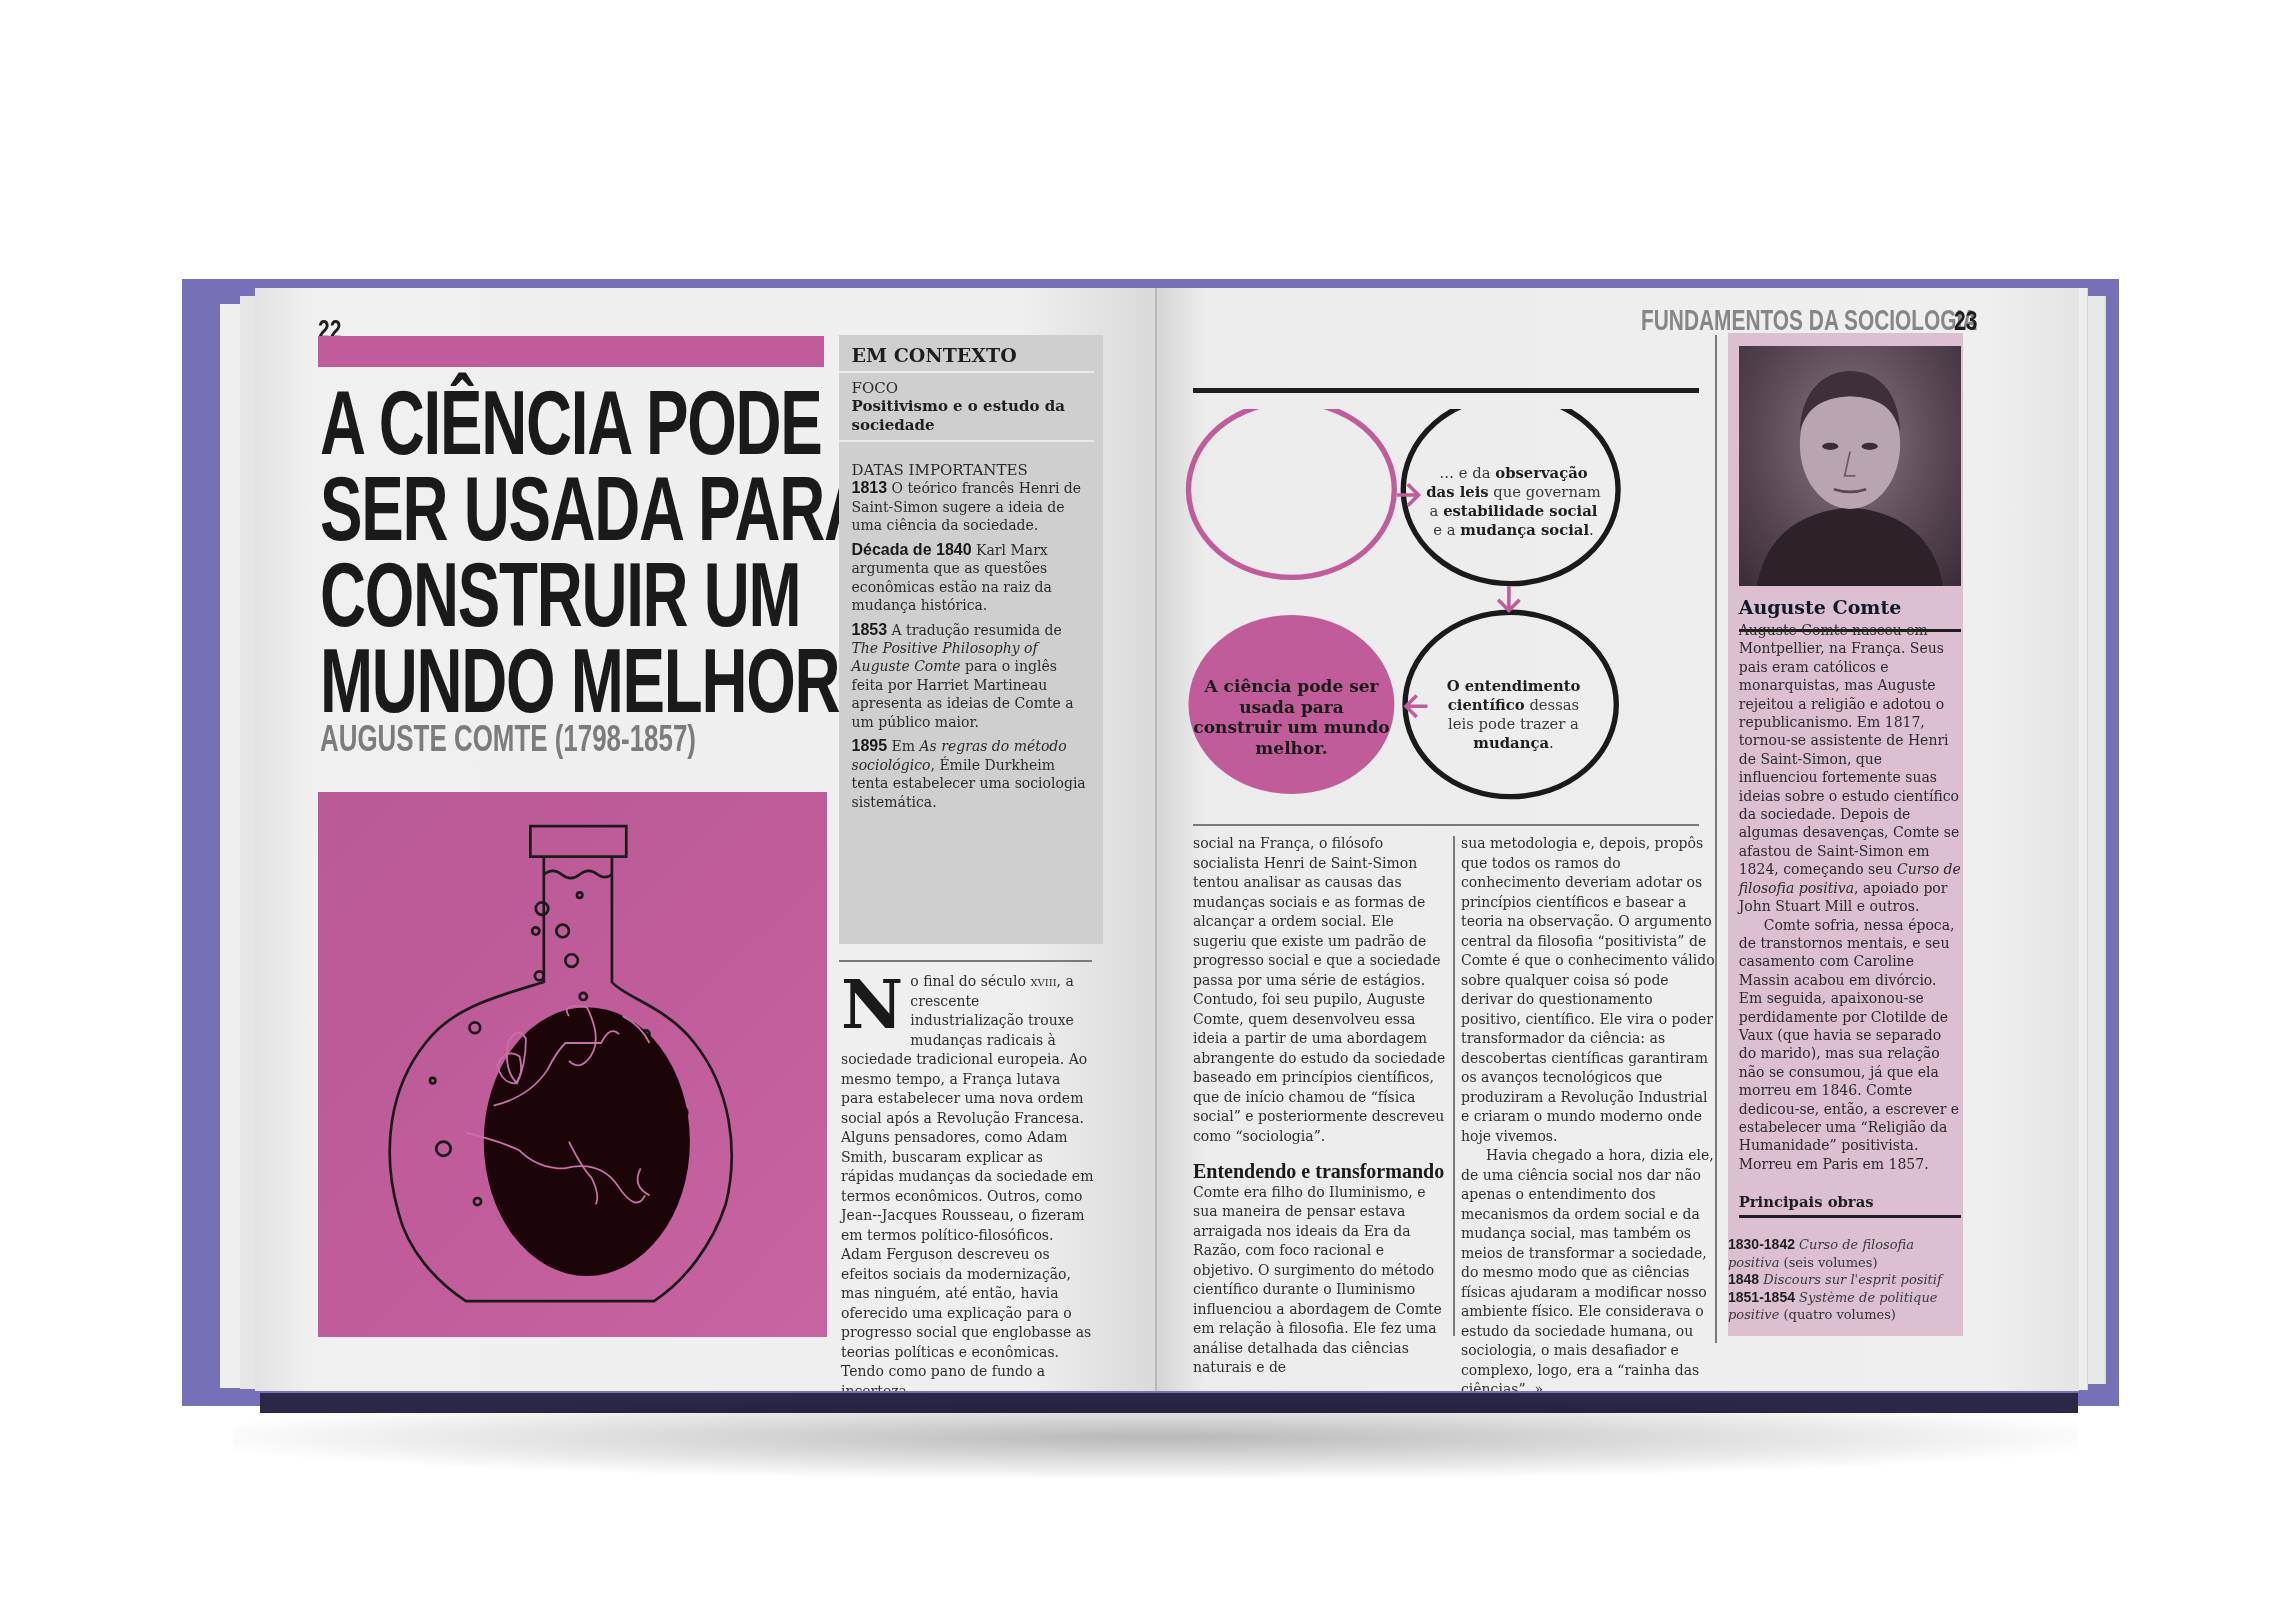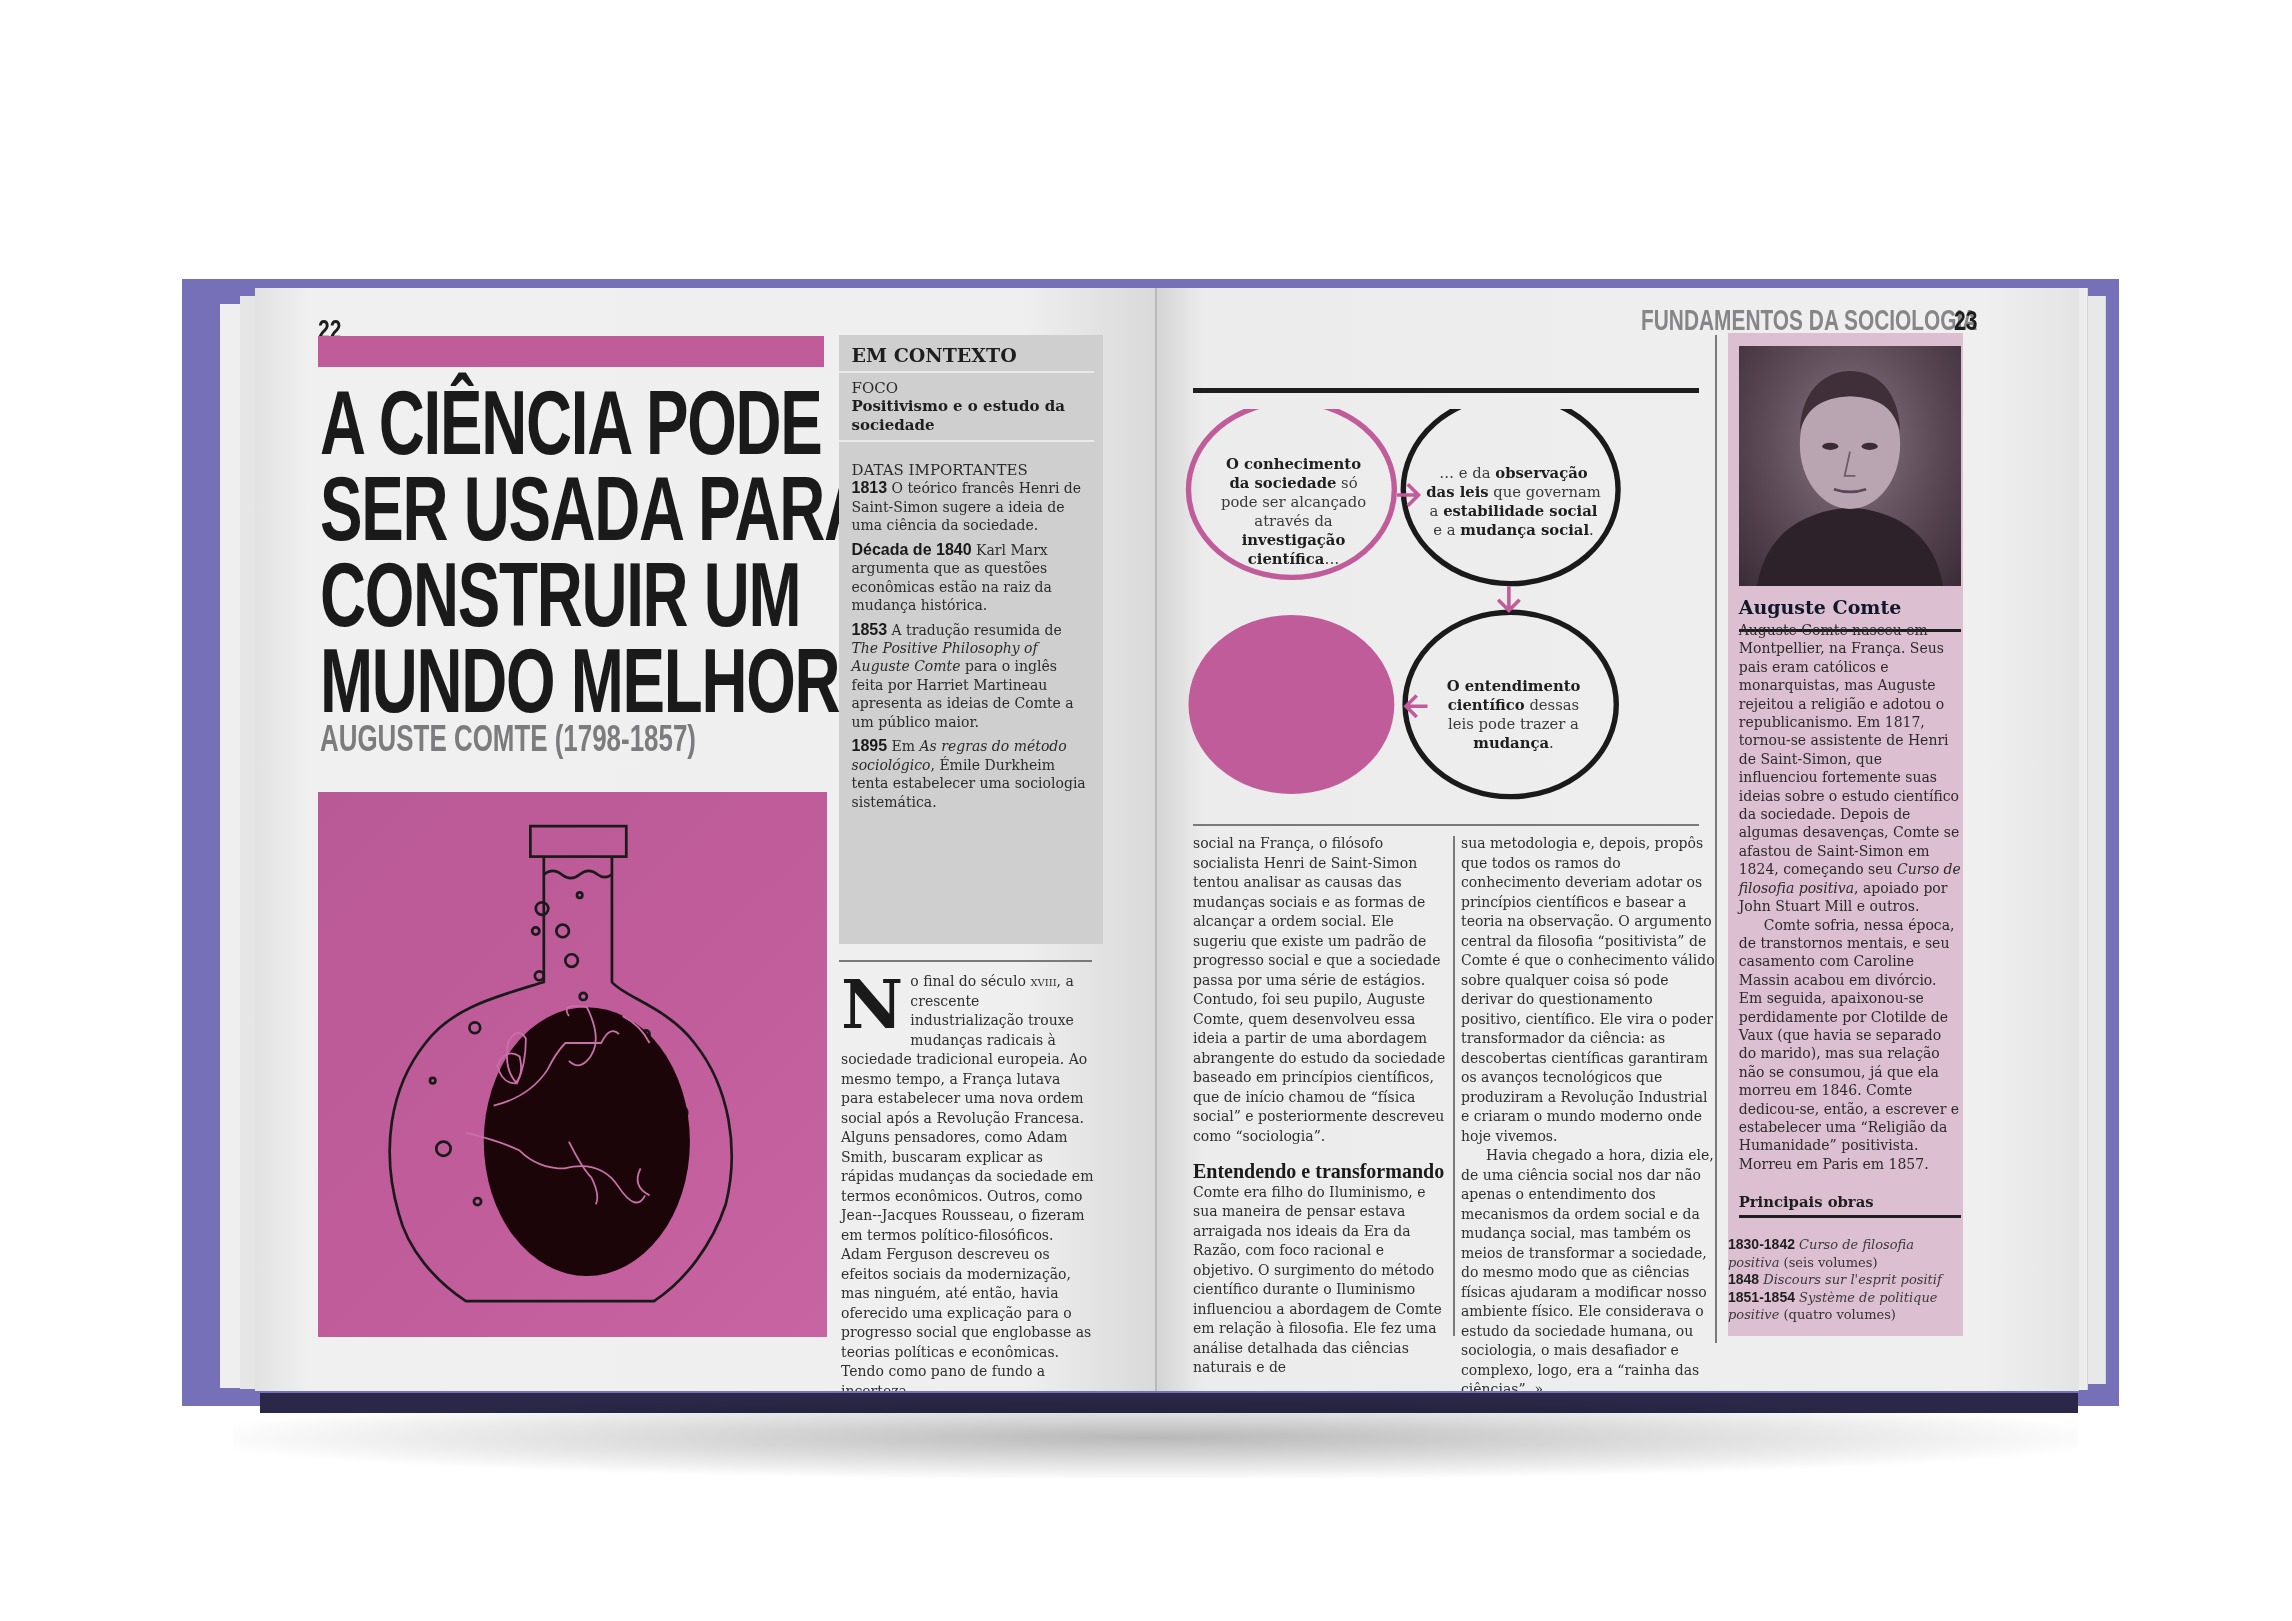--- a/index.html
+++ b/index.html
@@ -141,23 +141,23 @@
       <ellipse cx="120" cy="90" rx="115" ry="98" fill="none" stroke="#c05c9a" stroke-width="6"></ellipse>
       <ellipse cx="365" cy="90" rx="120" ry="105" fill="none" stroke="#1a1a1a" stroke-width="6"></ellipse>
       <ellipse cx="365" cy="330" rx="118" ry="103" fill="none" stroke="#1a1a1a" stroke-width="6"></ellipse>
       <ellipse cx="120" cy="330" rx="115" ry="100" fill="#c05c9a"></ellipse>
       <g stroke="#c05c9a" stroke-width="4" fill="none">
         <path d="M238 96 L262 96 M250 84 L262 96 L250 108"></path>
         <path d="M363 198 L363 225 M351 213 L363 225 L375 213"></path>
         <path d="M248 332 L272 332 M260 320 L248 332 L260 344"></path>
       </g>
     </svg>
-    <div class="node-text" style="left:31px;top:45px;width:157px;"><b>O conhecimento da sociedade</b><span> só pode ser alcançado através da </span><b>investigação científica</b><span>…</span></div>
     <div class="node-text" style="left:240px;top:54px;width:179px;"><span>… e da </span><b>observação das leis</b><span> que governam a </span><b>estabilidade social</b><span> e a </span><b>mudança social</b><span>.</span></div>
     <div class="node-text" style="left:251px;top:267px;width:157px;"><b>O entendimento científico</b><span> dessas leis pode trazer a </span><b>mudança</b><span>.</span></div>
+    <div class="node-text node-final" style="left:9px;top:267px;width:197px;">A ciência pode ser usada para construir um mundo melhor.</div>
   </div>
 
   <div class="col-rule" style="left:36px;top:536px;width:506px;height:1.8px;"></div>
   <div class="col-rule" style="left:296px;top:548px;width:1.8px;height:500px;"></div>
 
   <div class="body-text" style="left:36px;top:546px;width:255px;">
     <p>social na França, o filósofo socialista Henri de Saint-Simon tentou analisar as causas das mudanças sociais e as formas de alcançar a ordem social. Ele sugeriu que existe um padrão de progresso social e que a sociedade passa por uma série de estágios. Contudo, foi seu pupilo, Auguste Comte, quem desenvolveu essa ideia a partir de uma abordagem abrangente do estudo da sociedade baseado em princípios científicos, que de início chamou de “física social” e posteriormente descreveu como “sociologia”.</p>
     <div class="sub-head">Entendendo e transformando</div>
     <p>Comte era filho do Iluminismo, e sua maneira de pensar estava arraigada nos ideais da Era da Razão, com foco racional e objetivo. O surgimento do método científico durante o Iluminismo influenciou a abordagem de Comte em relação à filosofia. Ele fez uma análise detalhada das ciências naturais e de</p>
   </div>

